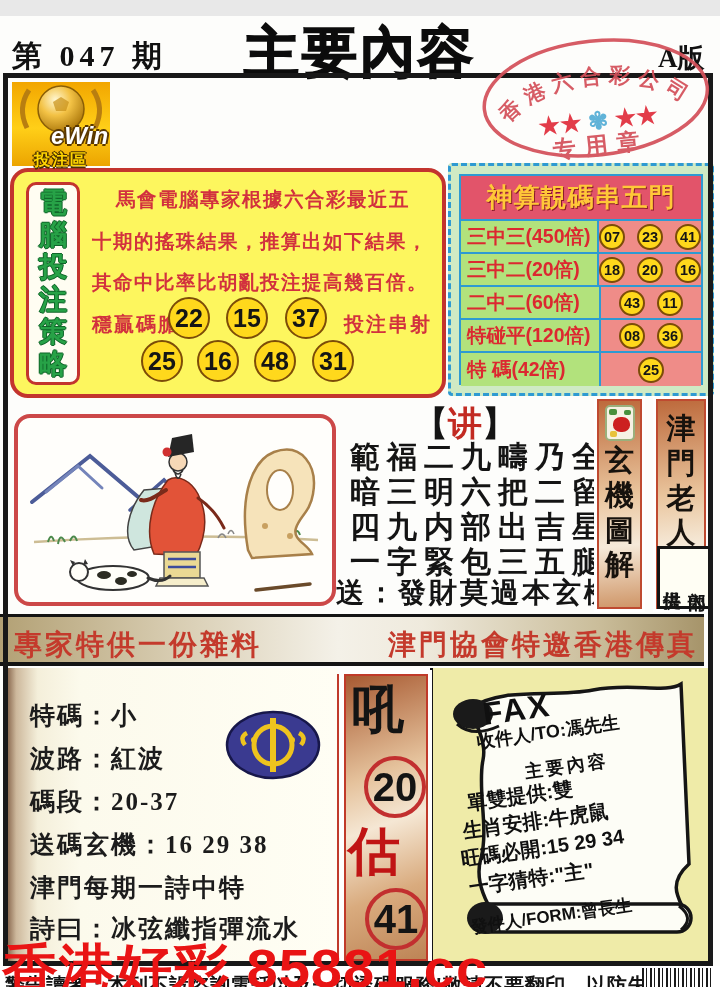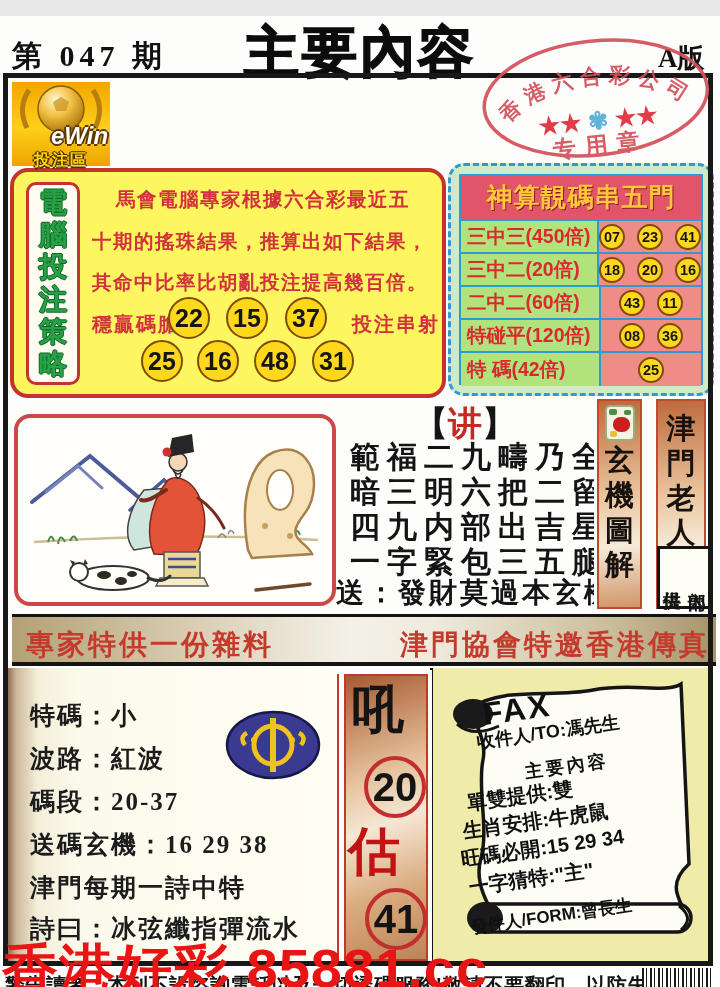--- a/index.html
+++ b/index.html
@@ -39,21 +39,21 @@
   #side-label span { font-size:28px; font-weight:900; color:#27a247; line-height:1;
                 text-shadow:-1px 0 #11662a,1px 0 #11662a,0 -1px #11662a,0 1px #11662a; }
   .para-line { position:absolute; left:92px; width:348px; font-size:19.5px; font-weight:bold; color:#d2313e;
                letter-spacing:1.5px; white-space:nowrap; z-index:6; font-family:"Liberation Sans",sans-serif; }
   .ball { position:absolute; width:42px; height:42px; border-radius:50%; background:#ffd81c; border:2.5px solid #7c4c08;
           display:flex; align-items:center; justify-content:center; font-size:25px; font-weight:900; color:#151515; z-index:7; }
   .mini-label { position:absolute; font-size:20px; font-weight:900; color:#d2313e; letter-spacing:2px; z-index:6; white-space:nowrap; }
 
   
   #lucky { left:448px; top:147px; width:266px; height:233px; background:#cfeac4; border:3px dashed #2e9ad2;
-           border-radius:16px; z-index:5; padding:8px; }
+           border-radius:4px; z-index:5; padding:8px; }
   #lucky-inner { width:100%; height:100%; border:2px solid #2e9ad2; }
   #lucky-head { height:45px; background:#e2546a; border-bottom:2px solid #2e9ad2; display:flex; align-items:center;
            justify-content:center; font-size:26px; font-weight:900; letter-spacing:1px; color:#ffc838;
            font-family:"Liberation Serif",serif; text-shadow:1px 1px 0 #8a1c28; }
   .lrow { height:33px; display:flex; border-bottom:2px solid #2e9ad2; }
   .lrow:last-child { border-bottom:none; }
   .lcell { width:140px; background:#b2e27c; border-right:2px solid #2e9ad2; display:flex; align-items:center;
            padding-left:6px; font-size:19.5px; font-weight:900; color:#dc2830; white-space:nowrap; }
   .vcell { flex:1; background:#ef8c88; display:flex; align-items:center; justify-content:center; gap:12px; }
   .chip { width:26px; height:26px; border-radius:50%; background:#ffd81c; border:2px solid #7c4c08; display:flex;
@@ -83,21 +83,21 @@
   #seal-icon .blob { position:absolute; left:6px; top:10px; width:17px; height:15px; background:#cc2020; border-radius:45%; }
   #seal-icon .g1 { position:absolute; left:2px; top:2px; width:8px; height:6px; background:#48903c; border-radius:2px; }
   #seal-icon .g2 { position:absolute; right:2px; top:3px; width:7px; height:5px; background:#48903c; border-radius:2px; }
   #seal-icon .y1 { position:absolute; left:3px; bottom:2px; width:7px; height:6px; background:#e8c23c; border-radius:2px; }
   #provider-box { left:657px; top:530px; width:54px; height:63px; background:#fffef4; border:3px solid #141414;
            display:flex; flex-direction:row; justify-content:center; gap:4px; z-index:6; }
   .pcol { display:flex; flex-direction:column; align-items:center; justify-content:center; }
   .pcol span { font-size:18px; font-weight:900; color:#141414; line-height:1.15; font-family:"Liberation Serif",serif; }
 
   
-  #banner { left:12px; top:598px; width:704px; height:52px; border-top:3px solid #141414; border-bottom:4px solid #141414;
+  #banner { left:0; top:598px; width:704px; height:52px; border-top:3px solid #141414; border-bottom:4px solid #141414;
             background:linear-gradient(90deg,#b3a175 0%,#d8cdb2 25%,#f4f1e8 48%,#efeadd 60%,#cabd9a 85%,#a6946a 100%); z-index:5; }
   .banner-text { position:absolute; top:9px; font-size:28px; font-weight:900; color:#c43a2c; letter-spacing:3px;
             white-space:nowrap; font-family:"Liberation Serif",serif; }
 
   
   #info-panel { left:8px; top:652px; width:330px; height:293px;
             background:linear-gradient(90deg,#8e6e54 0%,#cdb89c 2.5%,#f4efda 9%,#fcfaec 22%,#fffef4 100%); z-index:4; }
   .info-line { position:absolute; left:30px; font-size:25px; font-weight:600; color:#1c1c1c; letter-spacing:2px;
             white-space:nowrap; font-family:"Liberation Serif",serif; z-index:5; }
   #assoc-logo { left:225px; top:694px; width:96px; height:70px; z-index:5; }
@@ -174,21 +174,21 @@
       <span>腦</span>
       <span>投</span>
     <span>注</span>
       <span>策</span>
       <span>略</span>
   </div>
   <div class="abs para-line" style="top:170px; text-indent:24px;">馬會電腦專家根據六合彩最近五</div>
   <div class="abs para-line" style="top:212px;">十期的搖珠結果，推算出如下結果，</div>
   <div class="abs para-line" style="top:253px;">其命中比率比胡亂投注提高幾百倍。</div>
   <div class="abs mini-label" style="left:92px; top:295px;">穩贏碼膽</div>
-  <div class="abs mini-label" style="left:352px; top:295px;">投注串射</div>
+  <div class="abs mini-label" style="left:344px; top:295px;">投注串射</div>
   <div class="abs ball" style="left:168px; top:281px;">22</div>
   <div class="abs ball" style="left:226px; top:281px;">15</div>
   <div class="abs ball" style="left:285px; top:281px;">37</div>
   <div class="abs ball" style="left:141px; top:324px;">25</div>
   <div class="abs ball" style="left:197px; top:324px;">16</div>
   <div class="abs ball" style="left:254px; top:324px;">48</div>
   <div class="abs ball" style="left:312px; top:324px;">31</div>
 
   <div class="abs" id="lucky">
     <div id="lucky-inner">

